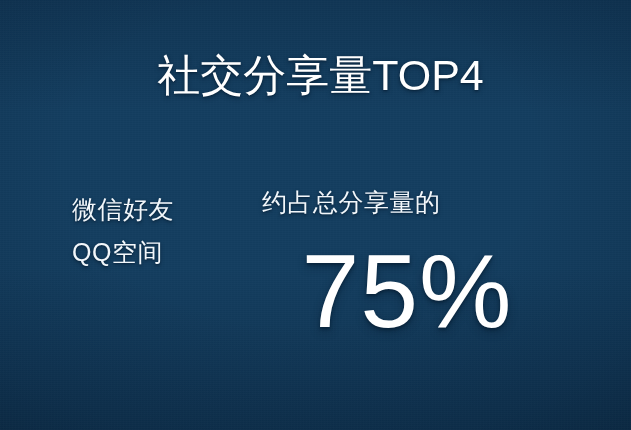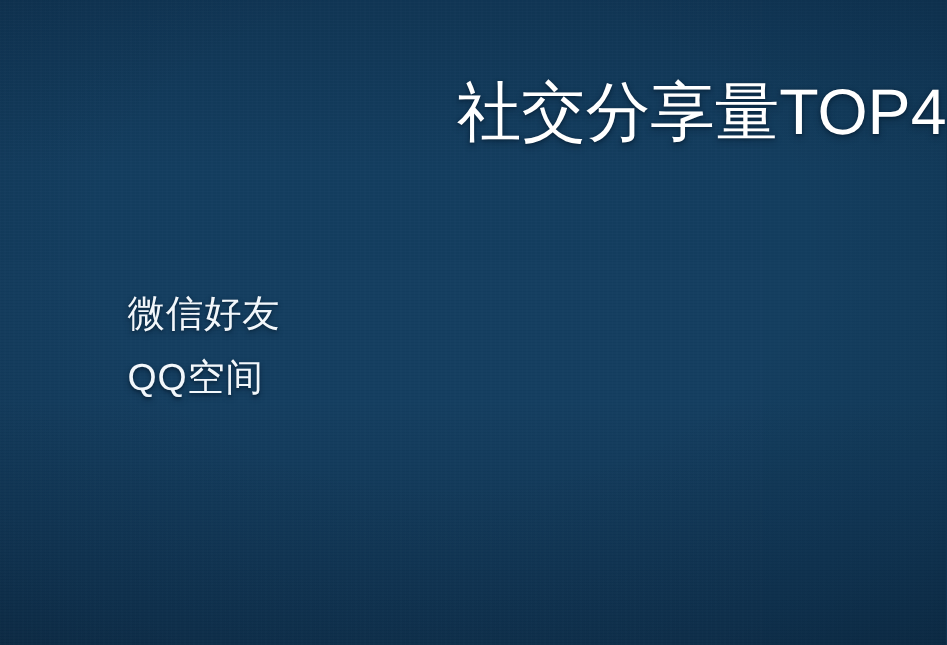--- a/index.html
+++ b/index.html
@@ -73,21 +73,21 @@
     position: absolute;
     inset: 0;
   }
 
   
   .slide-title {
     position: absolute;
     left: 0;
     right: 0;
     top: 47px;
-    text-align: right;
+    text-align: center;
     color: #ffffff;
     font-size: 43px;
     line-height: 56px;
     letter-spacing: 0px;
     font-weight: 400;
     white-space: nowrap;
     text-shadow:
       0 1px 2px rgba(3,22,40,0.55),
       0 2px 5px rgba(3,22,40,0.40);
     margin-left: 10px;
@@ -104,21 +104,20 @@
   .channel-item {
     color: #f2f7fb;
     font-size: 25px;
     line-height: 43px;
     height: 43px;
     white-space: nowrap;
     letter-spacing: 0.5px;
     text-shadow:
       0 1px 2px rgba(3,22,40,0.55),
       0 2px 4px rgba(3,22,40,0.35);
-    margin-left: 13px;
   }
 
   
   .stat-block {
     position: absolute;
     left: 262px;
     top: 186px;
     width: 300px;
   }
 
@@ -159,15 +158,19 @@
 
   <div class="content">
 
     <div class="slide-title">社交分享量TOP4</div>
 
     <div class="channel-list">
       <div class="channel-item">微信好友</div>
       <div class="channel-item">QQ空间</div>
     </div>
 
+    <div class="stat-block">
+      <div class="stat-caption">约占总分享量的</div>
+      <div class="stat-value">75%</div>
+    </div>
 
   </div>
 </div>
 
 </body></html>

